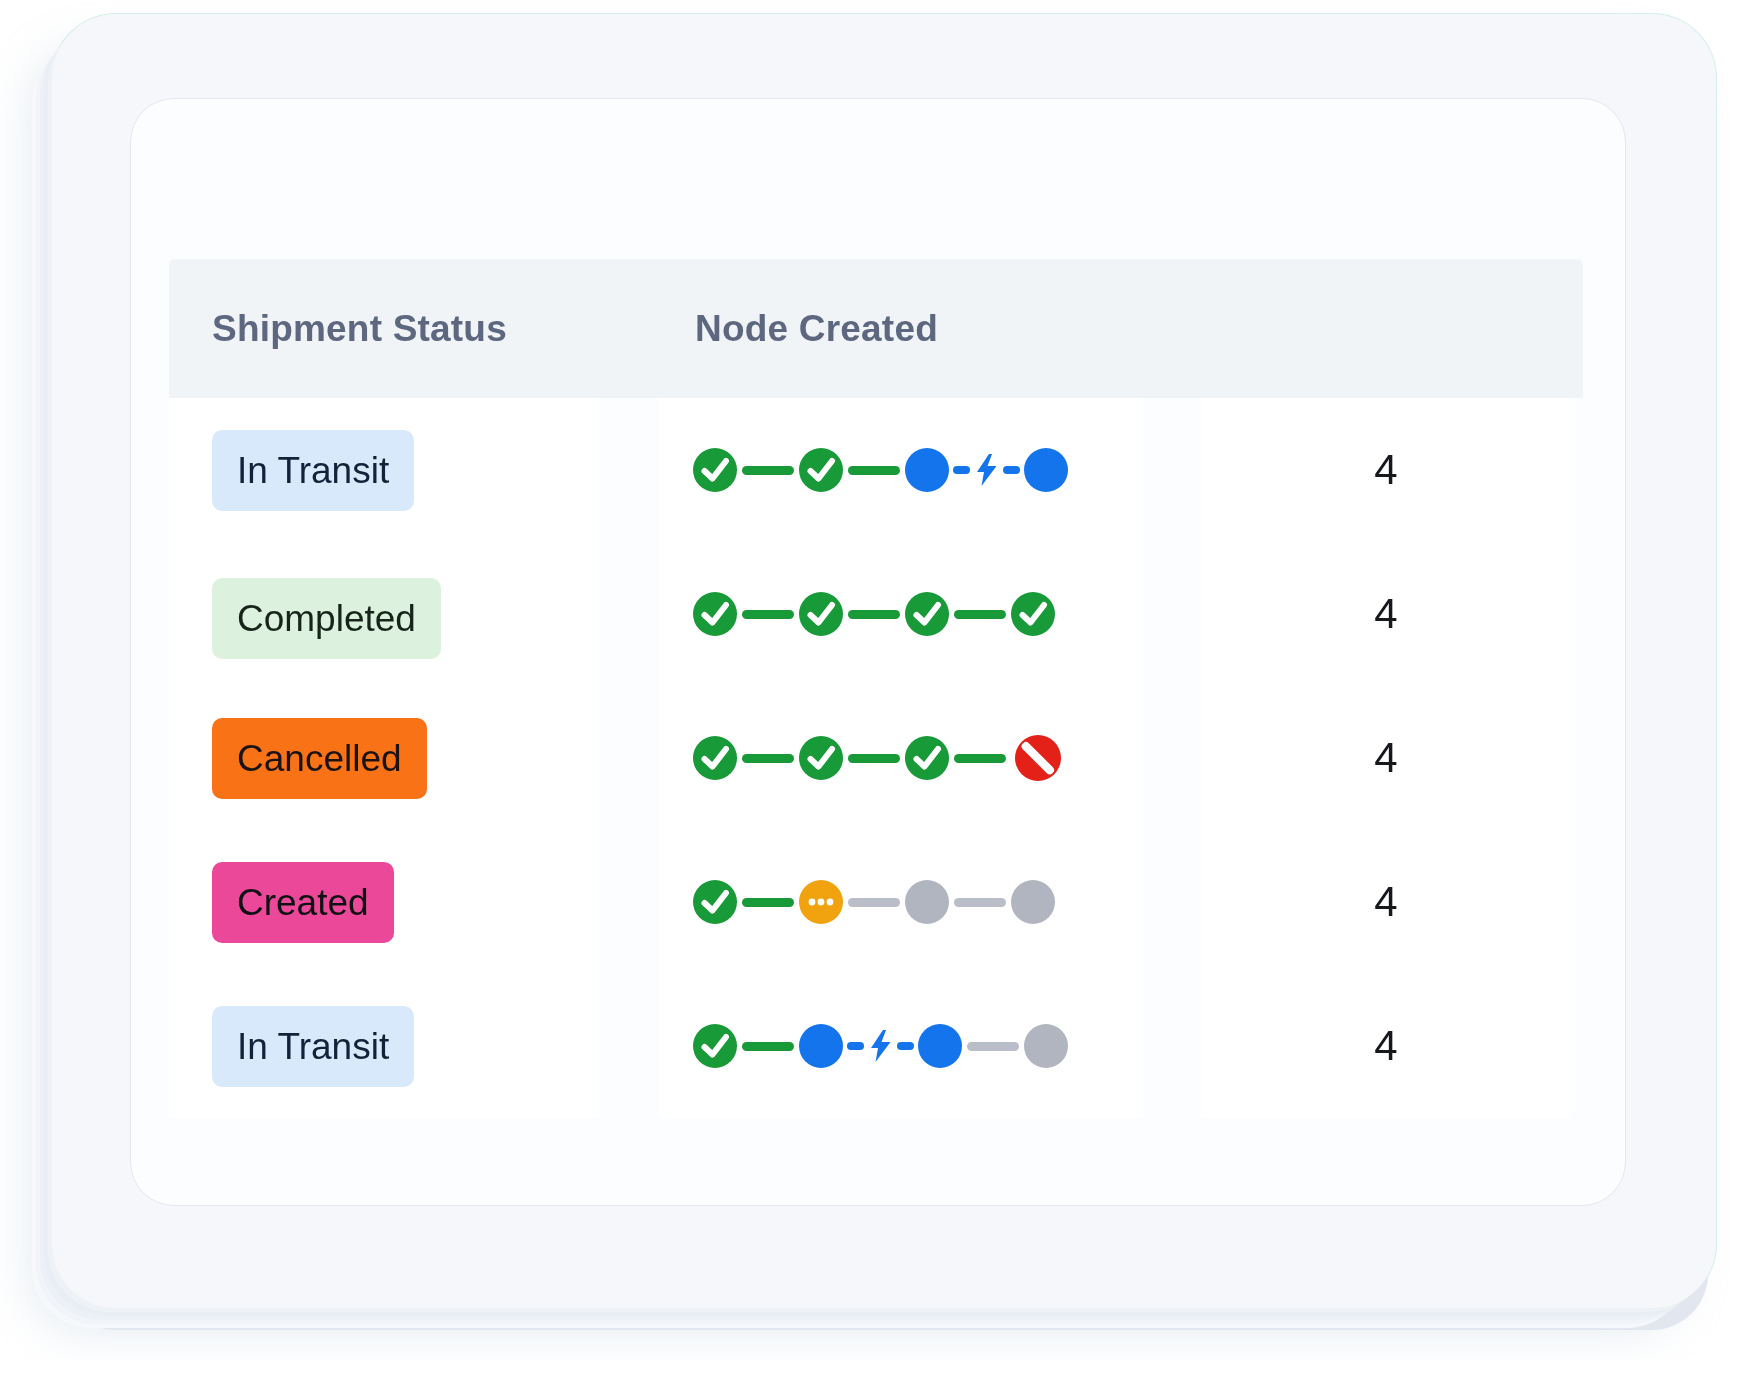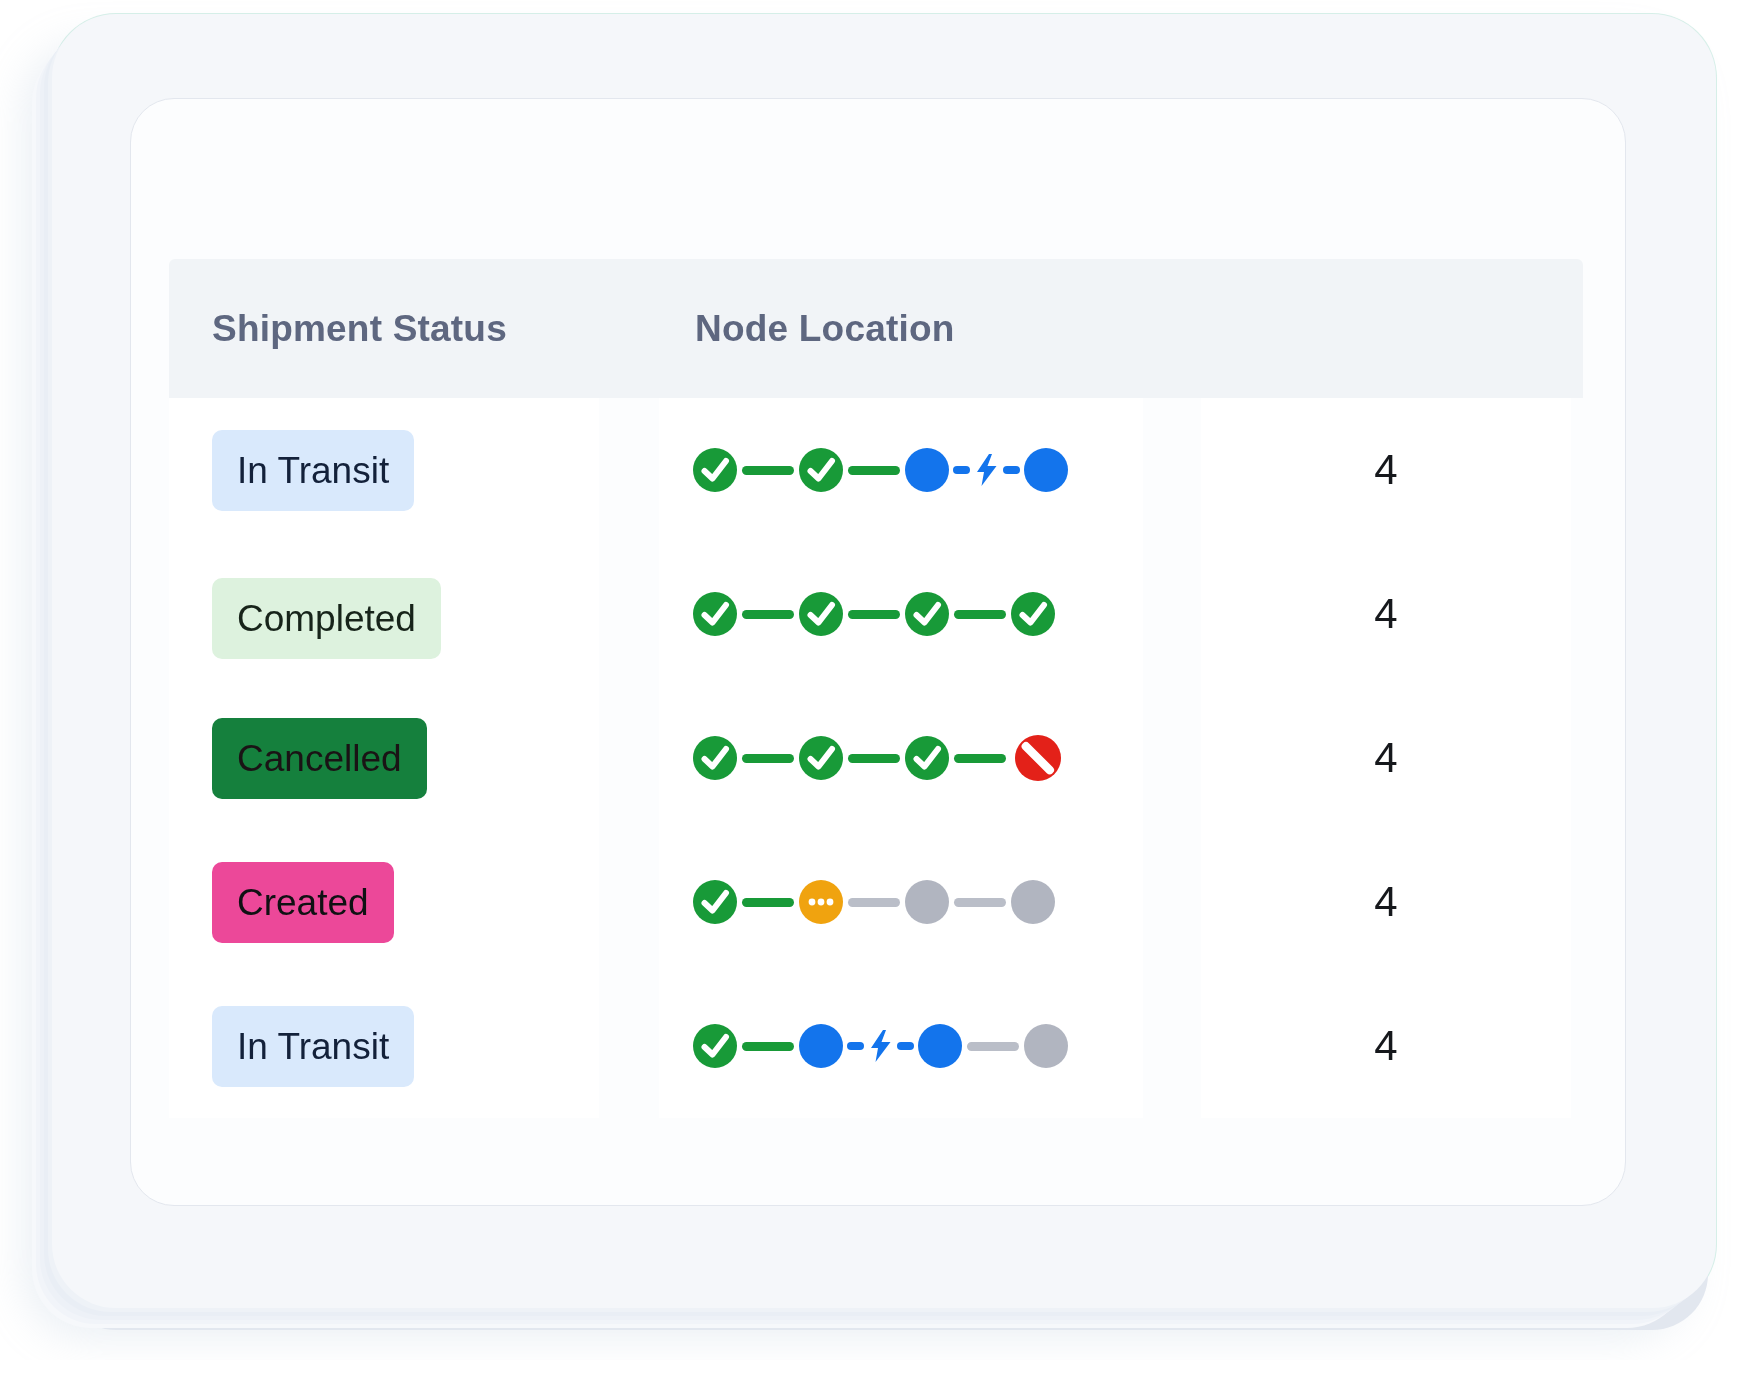--- a/index.html
+++ b/index.html
@@ -48,21 +48,21 @@
 <body>
 
 <div class="stage">
   <div class="device">
     <div class="panel">
       <div class="table">
 
         <div class="grid thead">
           <div class="th c1">Shipment Status</div>
           <div class="gutter"></div>
-          <div class="th c2">Node Location</div>
+          <div class="th c2">Node Created</div>
           <div class="gutter"></div>
         </div>
 
         <div id="tbody">
   <div class="grid trow">
     <div class="cell status-cell">
       <span class="badge" style="background: rgb(217, 233, 252); color: rgb(19, 33, 58);">In Transit</span>
     </div>
     <div class="gutter"></div>
     <div class="cell node-cell">
@@ -143,21 +143,21 @@
                 </div>
     </div>
     <div class="gutter"></div>
     <div class="cell count-cell">
       <span>4</span>
     </div>
   </div>
 
   <div class="grid trow">
     <div class="cell status-cell">
-      <span class="badge" style="background: #15803d; color: rgb(26, 19, 21);">Cancelled</span>
+      <span class="badge" style="background: #f97316; color: rgb(26, 19, 21);">Cancelled</span>
     </div>
     <div class="gutter"></div>
     <div class="cell node-cell">
       <div class="nodes">
                   <span class="node">
                     <svg width="44" height="44" viewBox="0 0 44 44">
                       <circle cx="22" cy="22" r="22" fill="#189a38"></circle>
                       <path d="M11.5 23 L19.5 30.5 L33 13" stroke="#fff" stroke-width="6" fill="none" stroke-linecap="round" stroke-linejoin="round"></path>
                     </svg>
                   </span>

